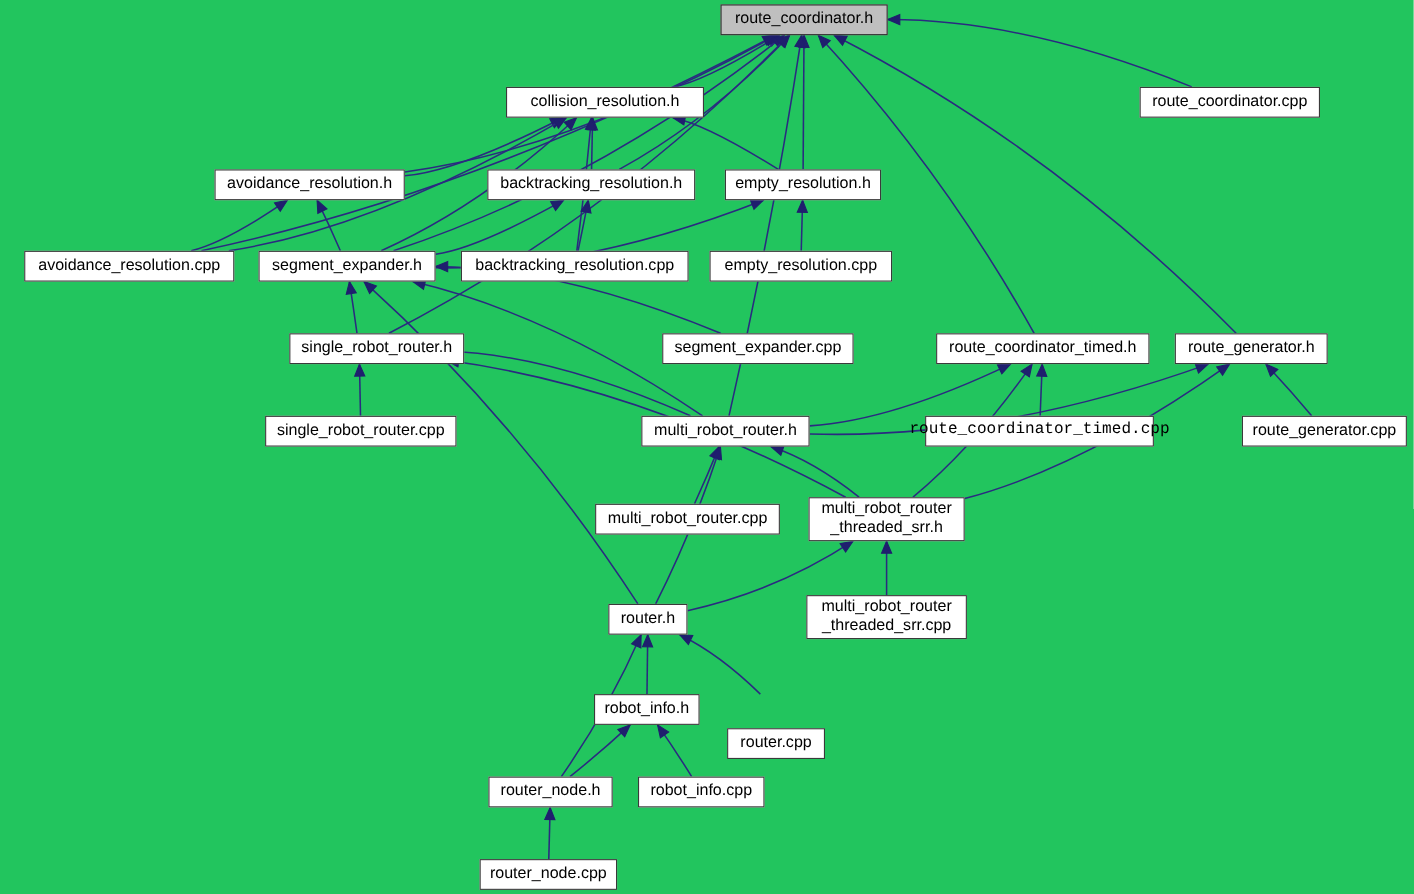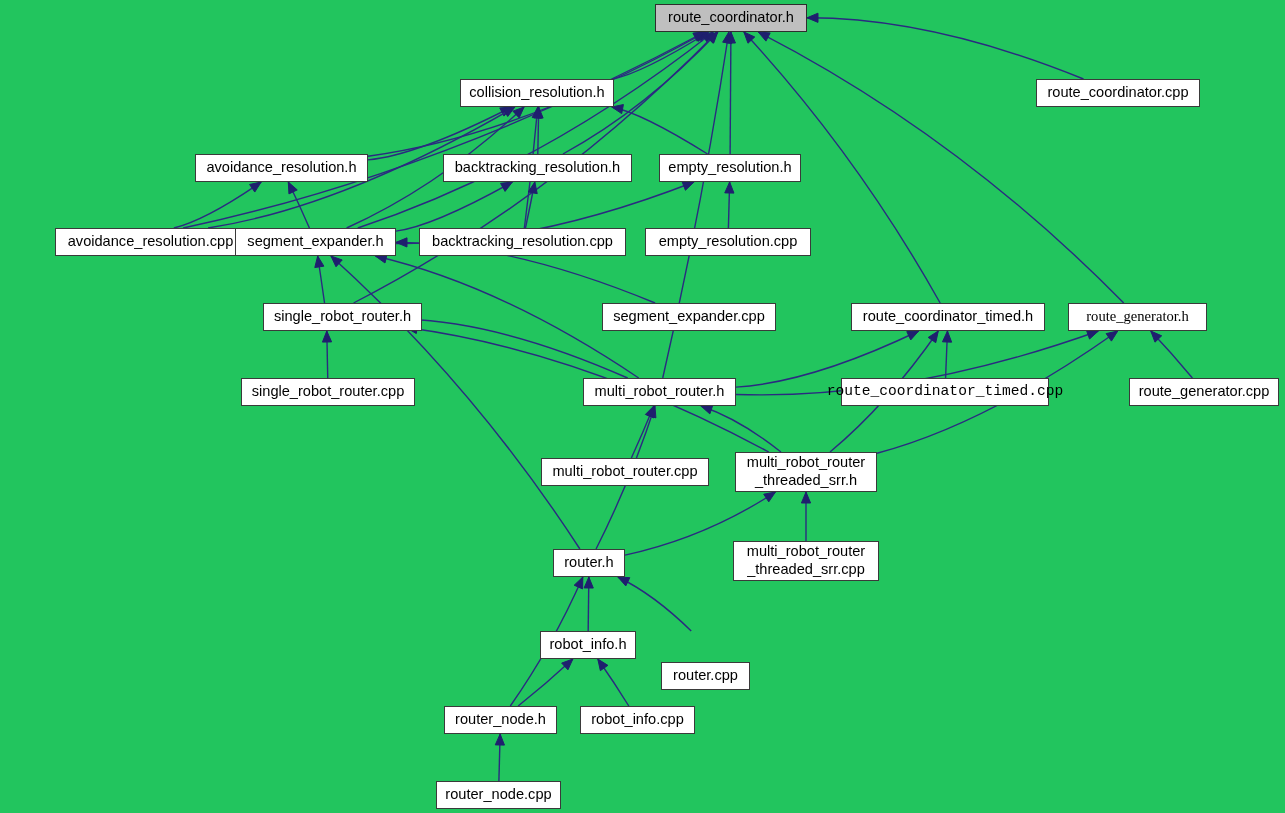--- a/index.html
+++ b/index.html
@@ -153,32 +153,32 @@
       <path d="M518.1463701317576,706 Q545.6736061294349,684.1608738176741 572.8683275826069,659"></path>
       <polygon points="572.8683275826069,659 567.9180640330575,669.8468839207397 561.67010750969,663.0938816786175"></polygon>
       <path d="M628.8036696379252,706 Q613.7828291406202,681.8183327671907 597.8038010099777,659"></path>
       <polygon points="597.8038010099777,659 607.8815146884986,665.371788368563 600.3455423631358,670.649015018174"></polygon>
       <path d="M498.89200729958486,781 Q499.5499822316981,757.501332859512 500.1453393055108,734"></path>
       <polygon points="500.1453393055108,734 504.4652913756596,745.1129660357448 495.26824203388924,744.8799780424016"></polygon>
     </svg>
   <div id="nodes">
       <div class="node root" style="left: 655px; top: 4px; width: 152px; height: 28px;"><span class="lbl">route_coordinator.h</span></div>
       <div class="node" style="left: 1036px; top: 79px; width: 164px; height: 28px;"><span class="lbl">route_coordinator.cpp</span></div>
-      <div class="node" style="left: 460px; top: 79px; width: 154px; height: 28px;"><span class="lbl">collision_resolution.h</span></div>
+      <div class="node" style="left: 460px; top: 79px; width: 180px; height: 28px;"><span class="lbl">collision_resolution.h</span></div>
       <div class="node" style="left: 195px; top: 154px; width: 173px; height: 28px;"><span class="lbl">avoidance_resolution.h</span></div>
       <div class="node" style="left: 443px; top: 154px; width: 189px; height: 28px;"><span class="lbl">backtracking_resolution.h</span></div>
       <div class="node" style="left: 659px; top: 154px; width: 142px; height: 28px;"><span class="lbl">empty_resolution.h</span></div>
-      <div class="node" style="left: 22px; top: 228px; width: 191px; height: 28px; margin-left: 33px;"><span class="lbl">avoidance_resolution.cpp</span></div>
+      <div class="node" style="left: 22px; top: 228px; width: 191px; height: 28px;"><span class="lbl">avoidance_resolution.cpp</span></div>
       <div class="node" style="left: 235px; top: 228px; width: 161px; height: 28px;"><span class="lbl">segment_expander.h</span></div>
       <div class="node" style="left: 419px; top: 228px; width: 207px; height: 28px;"><span class="lbl">backtracking_resolution.cpp</span></div>
       <div class="node" style="left: 645px; top: 228px; width: 166px; height: 28px;"><span class="lbl">empty_resolution.cpp</span></div>
       <div class="node" style="left: 247px; top: 303px; width: 159px; height: 28px; margin-left: 16px;"><span class="lbl">single_robot_router.h</span></div>
       <div class="node" style="left: 602px; top: 303px; width: 174px; height: 28px;"><span class="lbl">segment_expander.cpp</span></div>
       <div class="node" style="left: 851px; top: 303px; width: 194px; height: 28px;"><span class="lbl">route_coordinator_timed.h</span></div>
-      <div class="node" style="left: 1068px; top: 303px; width: 139px; height: 28px; font-family: Liberation Serif, serif;"><span class="lbl">route_generator.h</span></div>
+      <div class="node" style="left: 1068px; top: 303px; width: 139px; height: 28px;"><span class="lbl">route_generator.h</span></div>
       <div class="node" style="left: 241px; top: 378px; width: 174px; height: 28px;"><span class="lbl">single_robot_router.cpp</span></div>
       <div class="node" style="left: 583px; top: 378px; width: 153px; height: 28px;"><span class="lbl">multi_robot_router.h</span></div>
       <div class="node" style="left: 841px; top: 378px; width: 208px; height: 28px; font-family: Liberation Mono, monospace;"><span class="lbl">route_coordinator_timed.cpp</span></div>
       <div class="node" style="left: 1129px; top: 378px; width: 150px; height: 28px;"><span class="lbl">route_generator.cpp</span></div>
       <div class="node" style="left: 541px; top: 458px; width: 168px; height: 28px;"><span class="lbl">multi_robot_router.cpp</span></div>
       <div class="node" style="left: 735px; top: 452px; width: 142px; height: 40px;"><span class="lbl">multi_robot_router
 _threaded_srr.h</span></div>
       <div class="node" style="left: 553px; top: 549px; width: 72px; height: 28px;"><span class="lbl">router.h</span></div>
       <div class="node" style="left: 733px; top: 541px; width: 146px; height: 40px;"><span class="lbl">multi_robot_router
 _threaded_srr.cpp</span></div>

